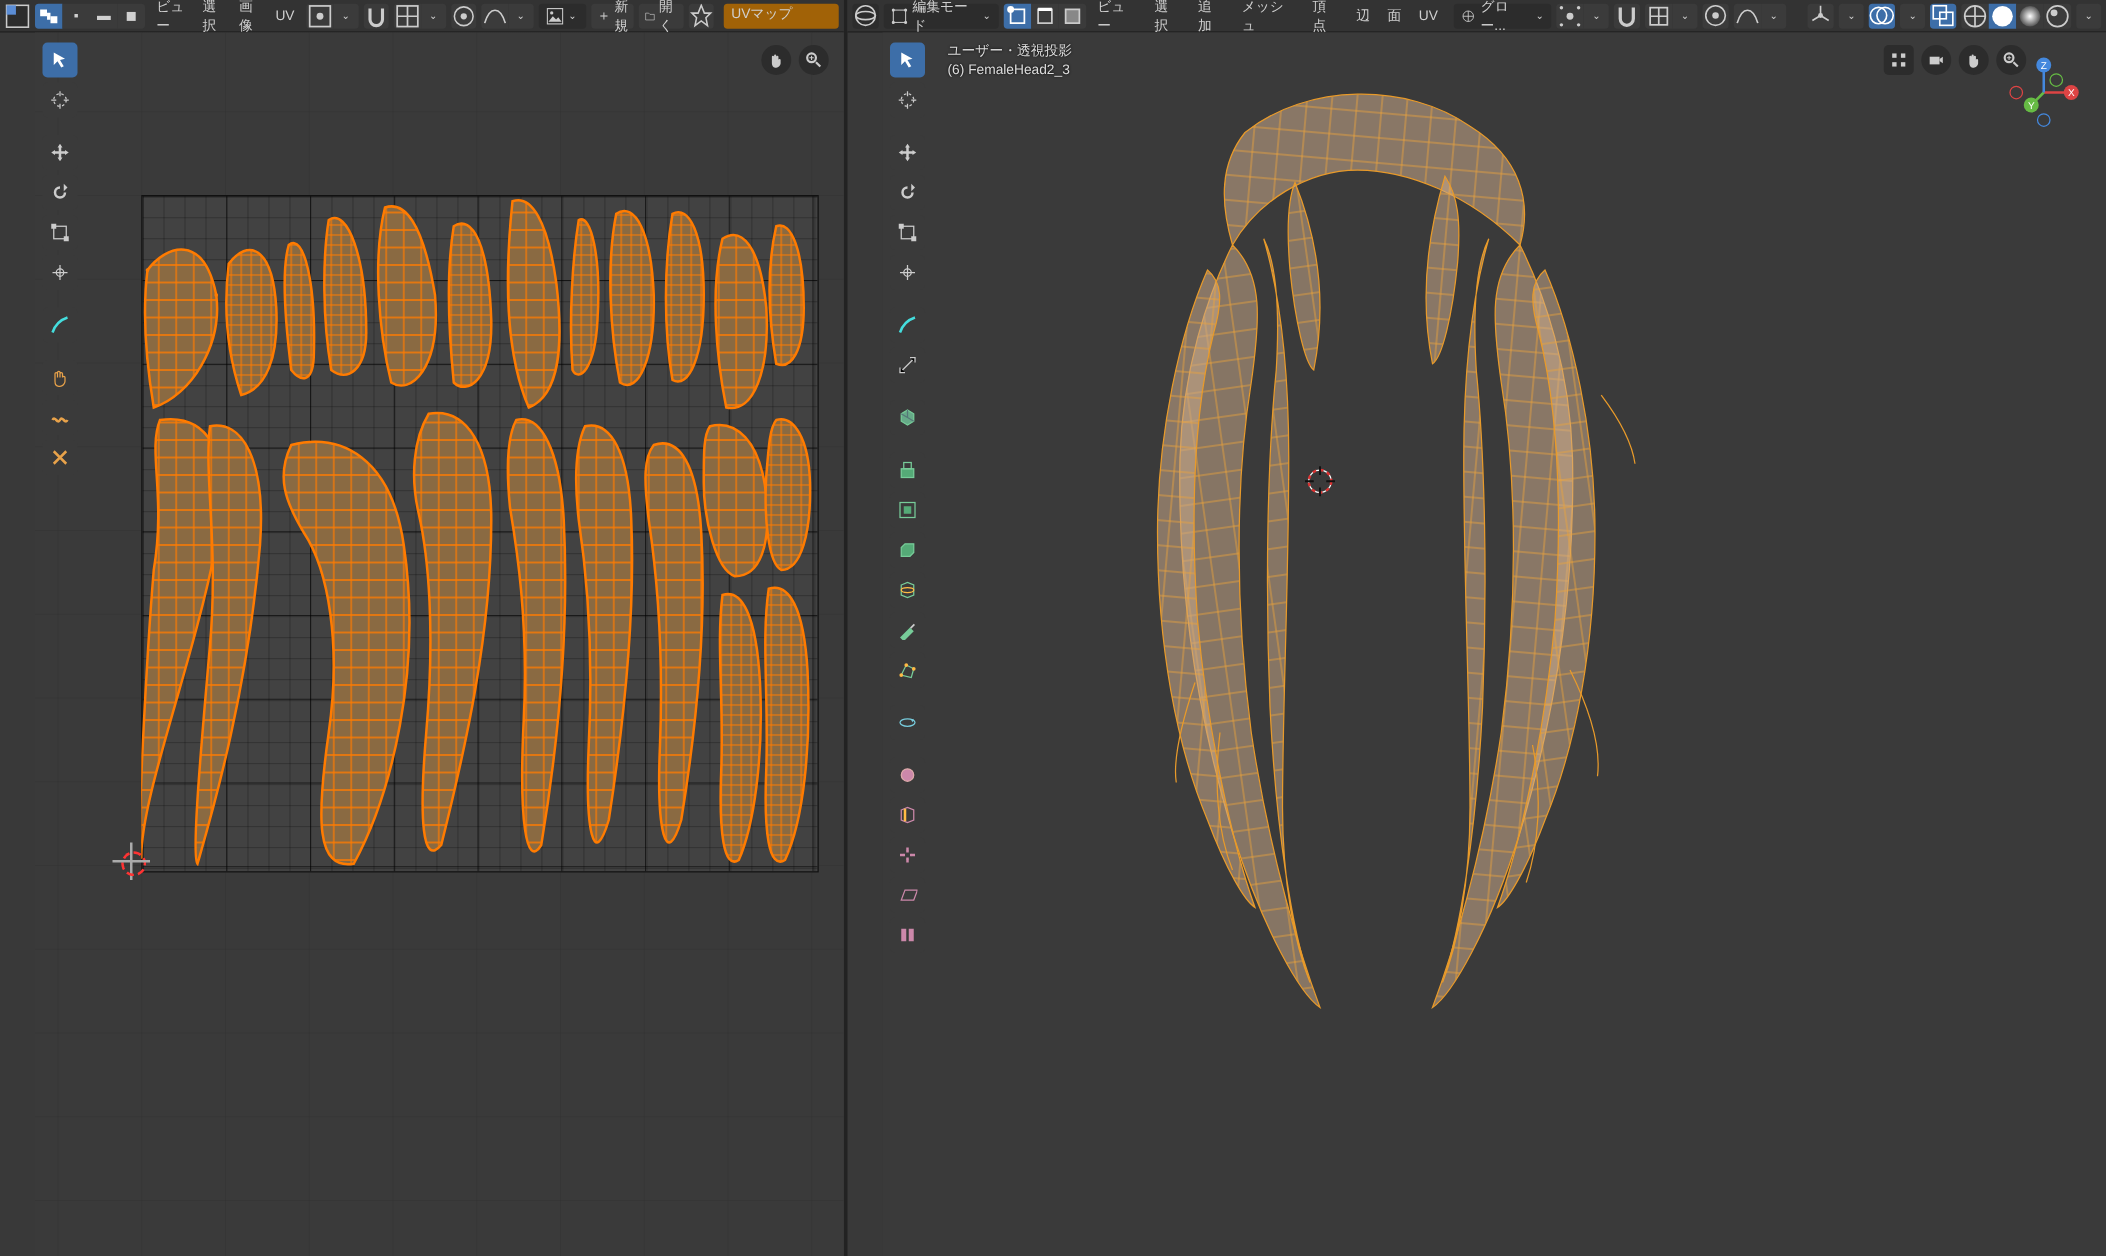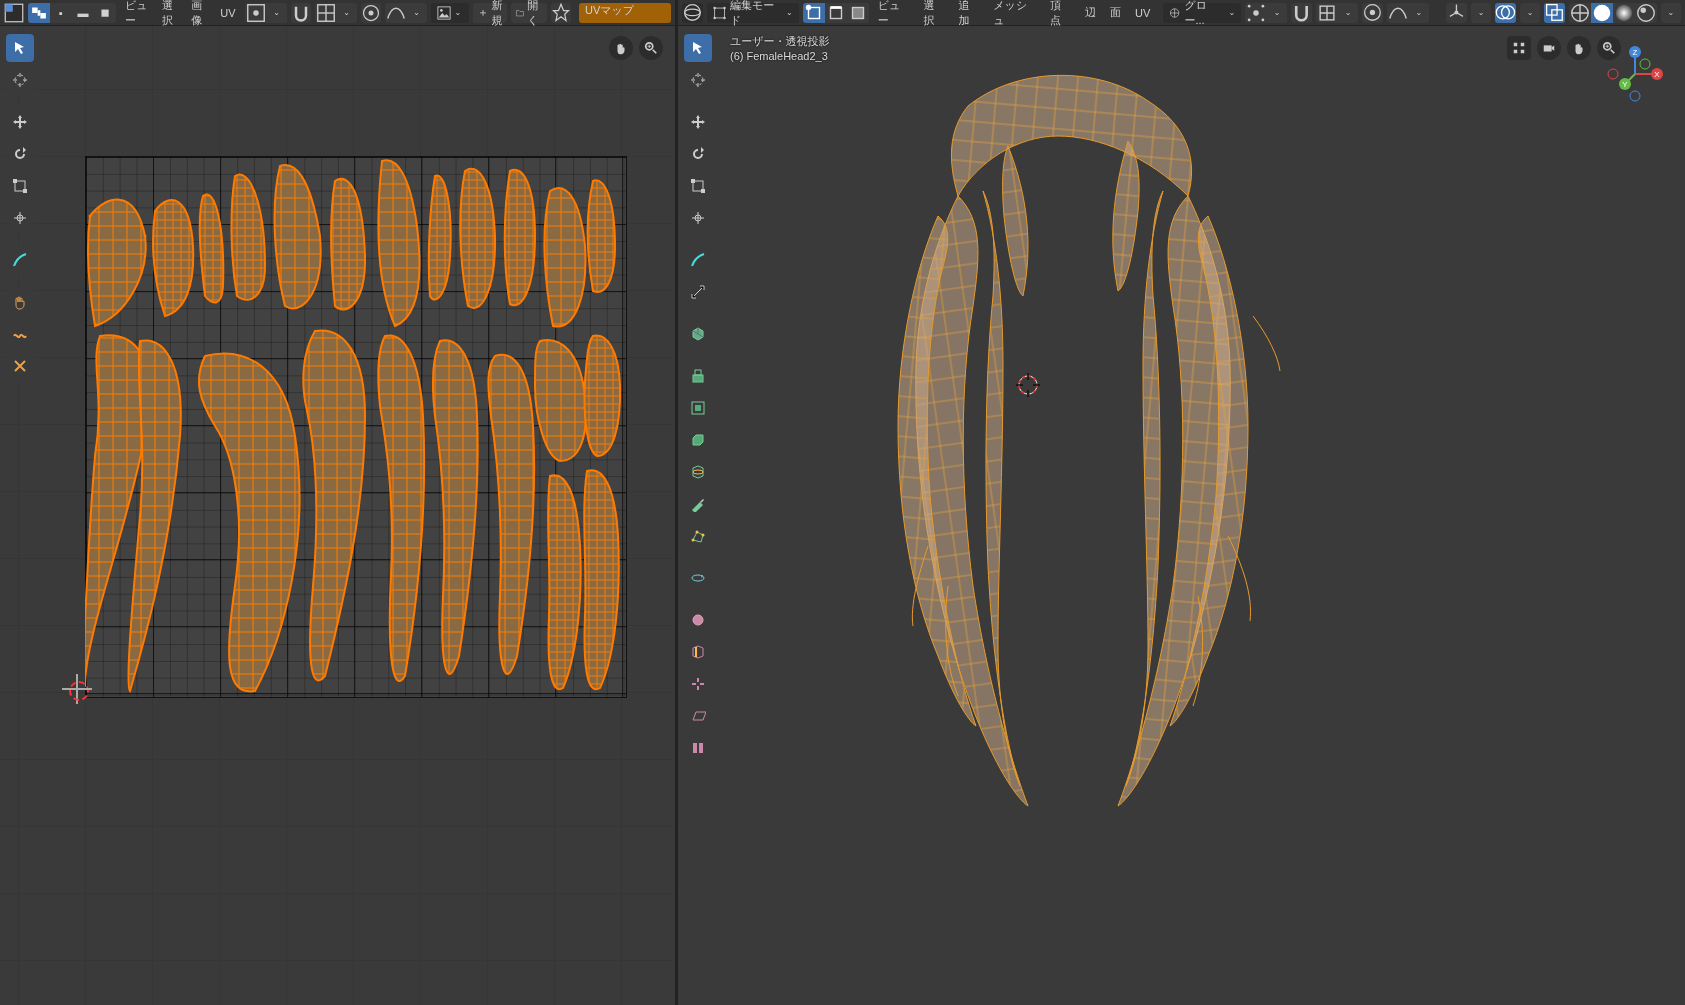--- a/index.html
+++ b/index.html
@@ -78,20 +78,21 @@
     align-items:flex-start;
     padding:0 6px;
     min-width:80px;
   }
 
   .viewport {
     flex:1;
     position:relative;
     background: #393939;
     overflow:hidden;
+    margin-left:28px;
   }
   .left-viewport {
     background:
       linear-gradient(#3a3a3a,#3a3a3a);
   }
   .uv-grid {
     position:absolute;
     left:85px; top:130px;
     width:540px; height:540px;
     background:

